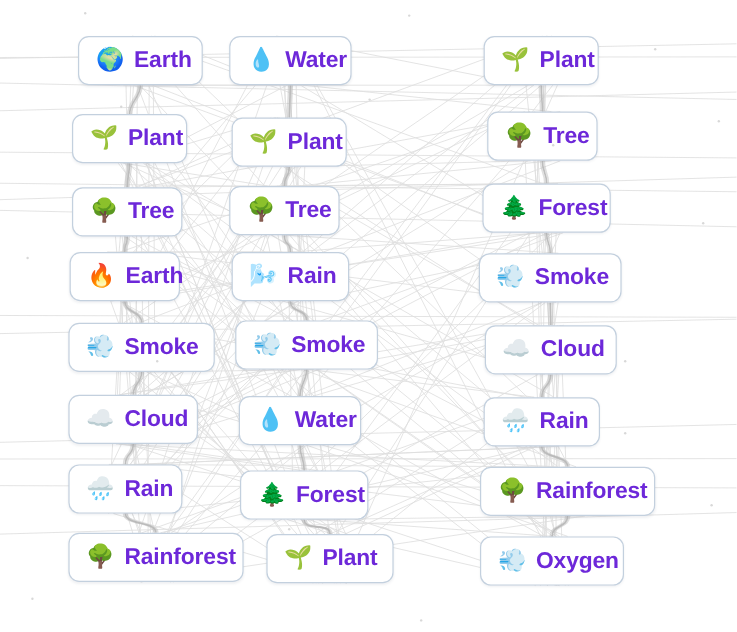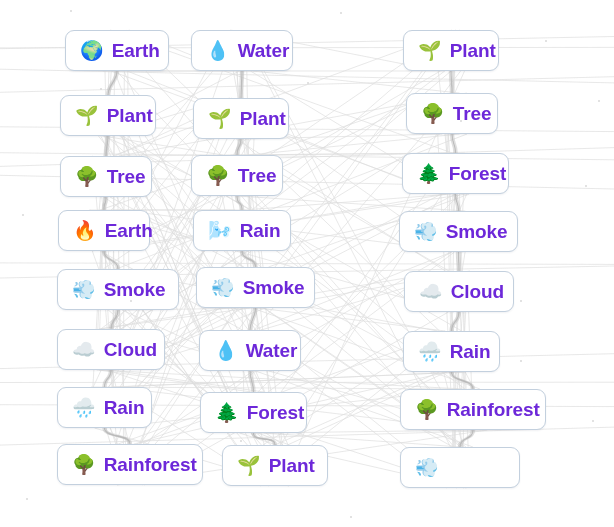--- a/index.html
+++ b/index.html
@@ -465,20 +465,21 @@
       <div class="node" style="left: 57px; top: 444px; width: 146px;">
         <span class="node-icon">🌳</span>
         <span class="node-label">Rainforest</span>
       </div>
       <div class="node" style="left: 222px; top: 445px; width: 106px;">
         <span class="node-icon">🌱</span>
         <span class="node-label">Plant</span>
       </div>
       <div class="node" style="left: 400px; top: 447px; width: 120px;">
         <span class="node-icon">💨</span>
+        <span class="node-label">Oxygen</span>
       </div>
       <div class="dot" style="left: 340px; top: 12px;"></div>
       <div class="dot" style="left: 22px; top: 214px;"></div>
       <div class="dot" style="left: 585px; top: 185px;"></div>
       <div class="dot" style="left: 100px; top: 88px;"></div>
       <div class="dot" style="left: 520px; top: 300px;"></div>
       <div class="dot" style="left: 26px; top: 498px;"></div>
       <div class="dot" style="left: 592px; top: 420px;"></div>
       <div class="dot" style="left: 350px; top: 516px;"></div>
       <div class="dot" style="left: 130px; top: 300px;"></div>

